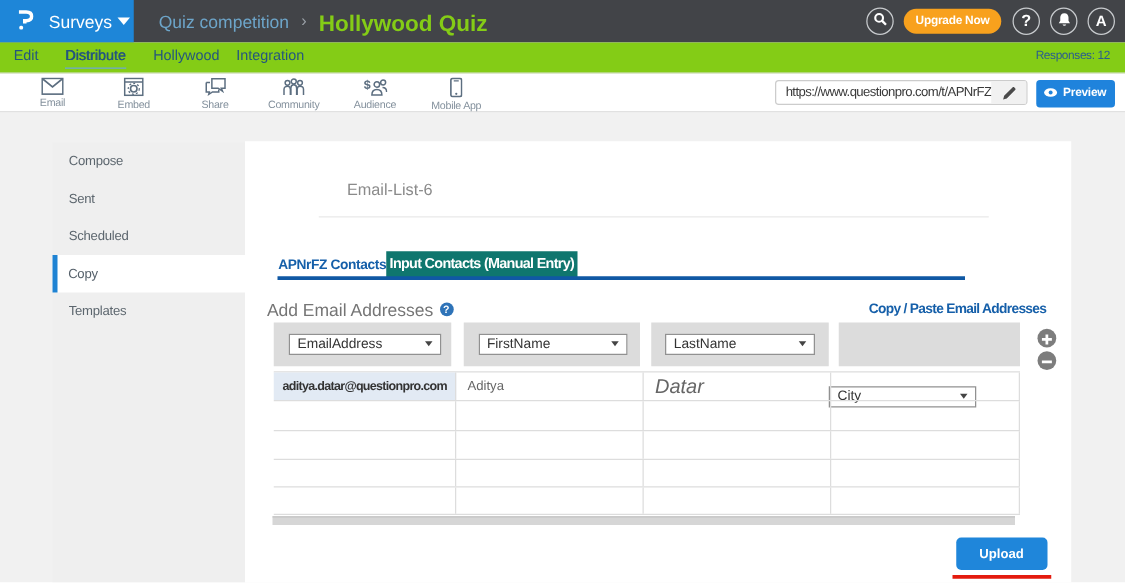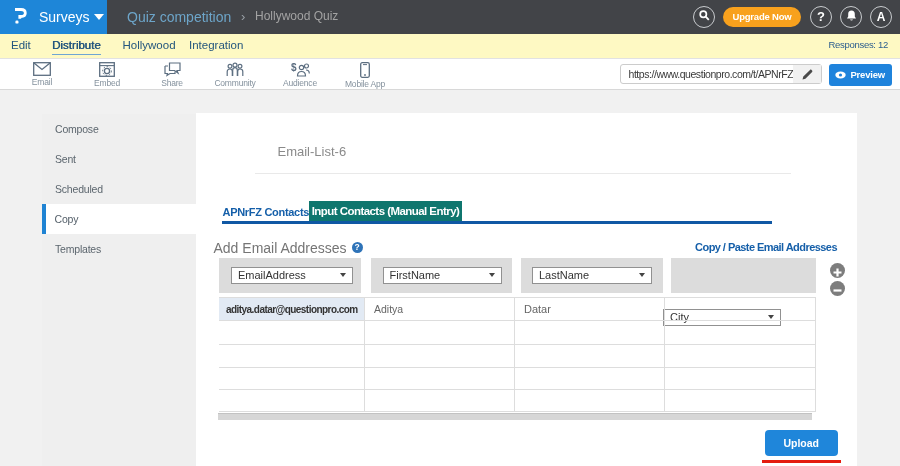--- a/index.html
+++ b/index.html
@@ -6,26 +6,26 @@
   html,body { width:900px; height:466px; overflow:hidden; }
   body { font-family:"Liberation Sans", sans-serif; position:relative; background:#fff; }
 
   
   #topbar { position:absolute; left:0; top:0; width:900px; height:34px; background:#424448; }
   #logobox { position:absolute; left:0; top:0; width:107px; height:34px; background:#1e86d8; }
   #surveys { position:absolute; left:39px; top:8.5px; color:#fff; font-size:14px; }
   .caret-dn { position:absolute; width:0; height:0; border-left:6px solid transparent; border-right:6px solid transparent; border-top:7px solid #fff; }
   #crumb1 { position:absolute; left:127px; top:9px; font-size:14px; color:#6da5c9; }
   #crumbsep { position:absolute; left:241px; top:9px; font-size:13px; color:#9aa1a7; }
-  #crumb2 { position:absolute; left:255px; top:9px; font-size:12px; color:#a3a3a3; }
+  #crumb2 { position:absolute; left:255px; top:9px; font-size:18px; color:#84cc16;font-weight:bold; }
   .tcircle { position:absolute; top:5.5px; width:22px; height:22px; border:1.5px solid #c8cbce; border-radius:50%; color:#fff; text-align:center; }
   #upgrade { position:absolute; left:723px; top:7px; width:78px; height:20px; background:#f8a11d; border-radius:10px; color:#fff; font-size:9.5px; letter-spacing:-0.2px; font-weight:bold; text-align:center; line-height:20px; }
 
   
-  #navrow { position:absolute; left:0; top:34px; width:900px; height:25px; background:#fef9c3; border-bottom:1px solid #e2e2e2; }
+  #navrow { position:absolute; left:0; top:34px; width:900px; height:25px; background:#84cc16; border-bottom:1px solid #e2e2e2; }
   .navitem { position:absolute; top:4.5px; font-size:11.5px; color:#24567e; }
   #responses { position:absolute; right:12px; top:4.5px; font-size:9.5px; letter-spacing:-0.3px; color:#2b5d8e; }
 
   
   #toolbar { position:absolute; left:0; top:59px; width:900px; height:31px; background:#fff; border-bottom:1px solid #d8d8d8; }
   .tool { position:absolute; top:3px; text-align:center; color:#84919d; font-size:8.5px; letter-spacing:-0.2px; }
   .tool svg { display:block; margin:0 auto 1px auto; }
   #urlbox { position:absolute; left:619.5px; top:5px; width:202px; height:19.5px; background:#fff; border:1px solid #ccc; border-radius:3px; font-size:10.5px; letter-spacing:-0.45px; color:#3a3a3a; line-height:18px; padding-left:8px; }
   #pencilseg { position:absolute; right:0; top:0; width:28px; height:17.5px; background:#f1f1f1; }
   #previewbtn { position:absolute; left:829px; top:5px; width:62.5px; height:21.5px; background:#1f83dc; border-radius:3px; color:#fff; font-size:9.5px; letter-spacing:-0.2px; font-weight:bold; text-align:center; line-height:21.5px; }
@@ -195,21 +195,21 @@
       <div class="sel" style="left:12px; width:121.5px;">EmailAddress<span class="sc"></span></div>
       <div class="sel" style="left:163.5px; width:119px;">FirstName<span class="sc"></span></div>
       <div class="sel" style="left:313px; width:119.5px;">LastName<span class="sc"></span></div>
       <div class="sel" style="left:444px; width:117.5px;margin-top:42px;">City<span class="sc"></span></div>
     </div>
 
     <div id="tbody">
       <div class="trow" style="top:0; height:23px;">
         <div class="tcell" style="left:0; width:146px; background:#e2eaf4; font-size:10px; letter-spacing:-0.55px; color:#333; font-weight:bold; line-height:23px; padding-left:7px;">aditya.datar@questionpro.com</div>
         <div class="tcell" style="left:146px; width:150px; font-size:10.5px; color:#666; line-height:23px; padding-left:9px;">Aditya</div>
-        <div class="tcell" style="left:296px; width:150px; font-size:11px; color:#666; line-height:23px; padding-left:9px;">Datar</div>
+        <div class="tcell" style="left:296px; width:150px; font-size:16px; color:#666; line-height:23px; padding-left:9px;font-style:italic;">Datar</div>
         <div class="tcell" style="left:446px; width:150.5px;"></div>
       </div>
       <div class="trow" style="top:23px; height:24px;">
         <div class="tcell" style="left:0; width:146px;"></div>
           <div class="tcell" style="left:146px; width:150px;"></div>
           <div class="tcell" style="left:296px; width:150px;"></div>
           <div class="tcell" style="left:446px; width:150.5px;"></div>
       </div>
       <div class="trow" style="top:47px; height:23px;">
         <div class="tcell" style="left:0; width:146px;"></div>

